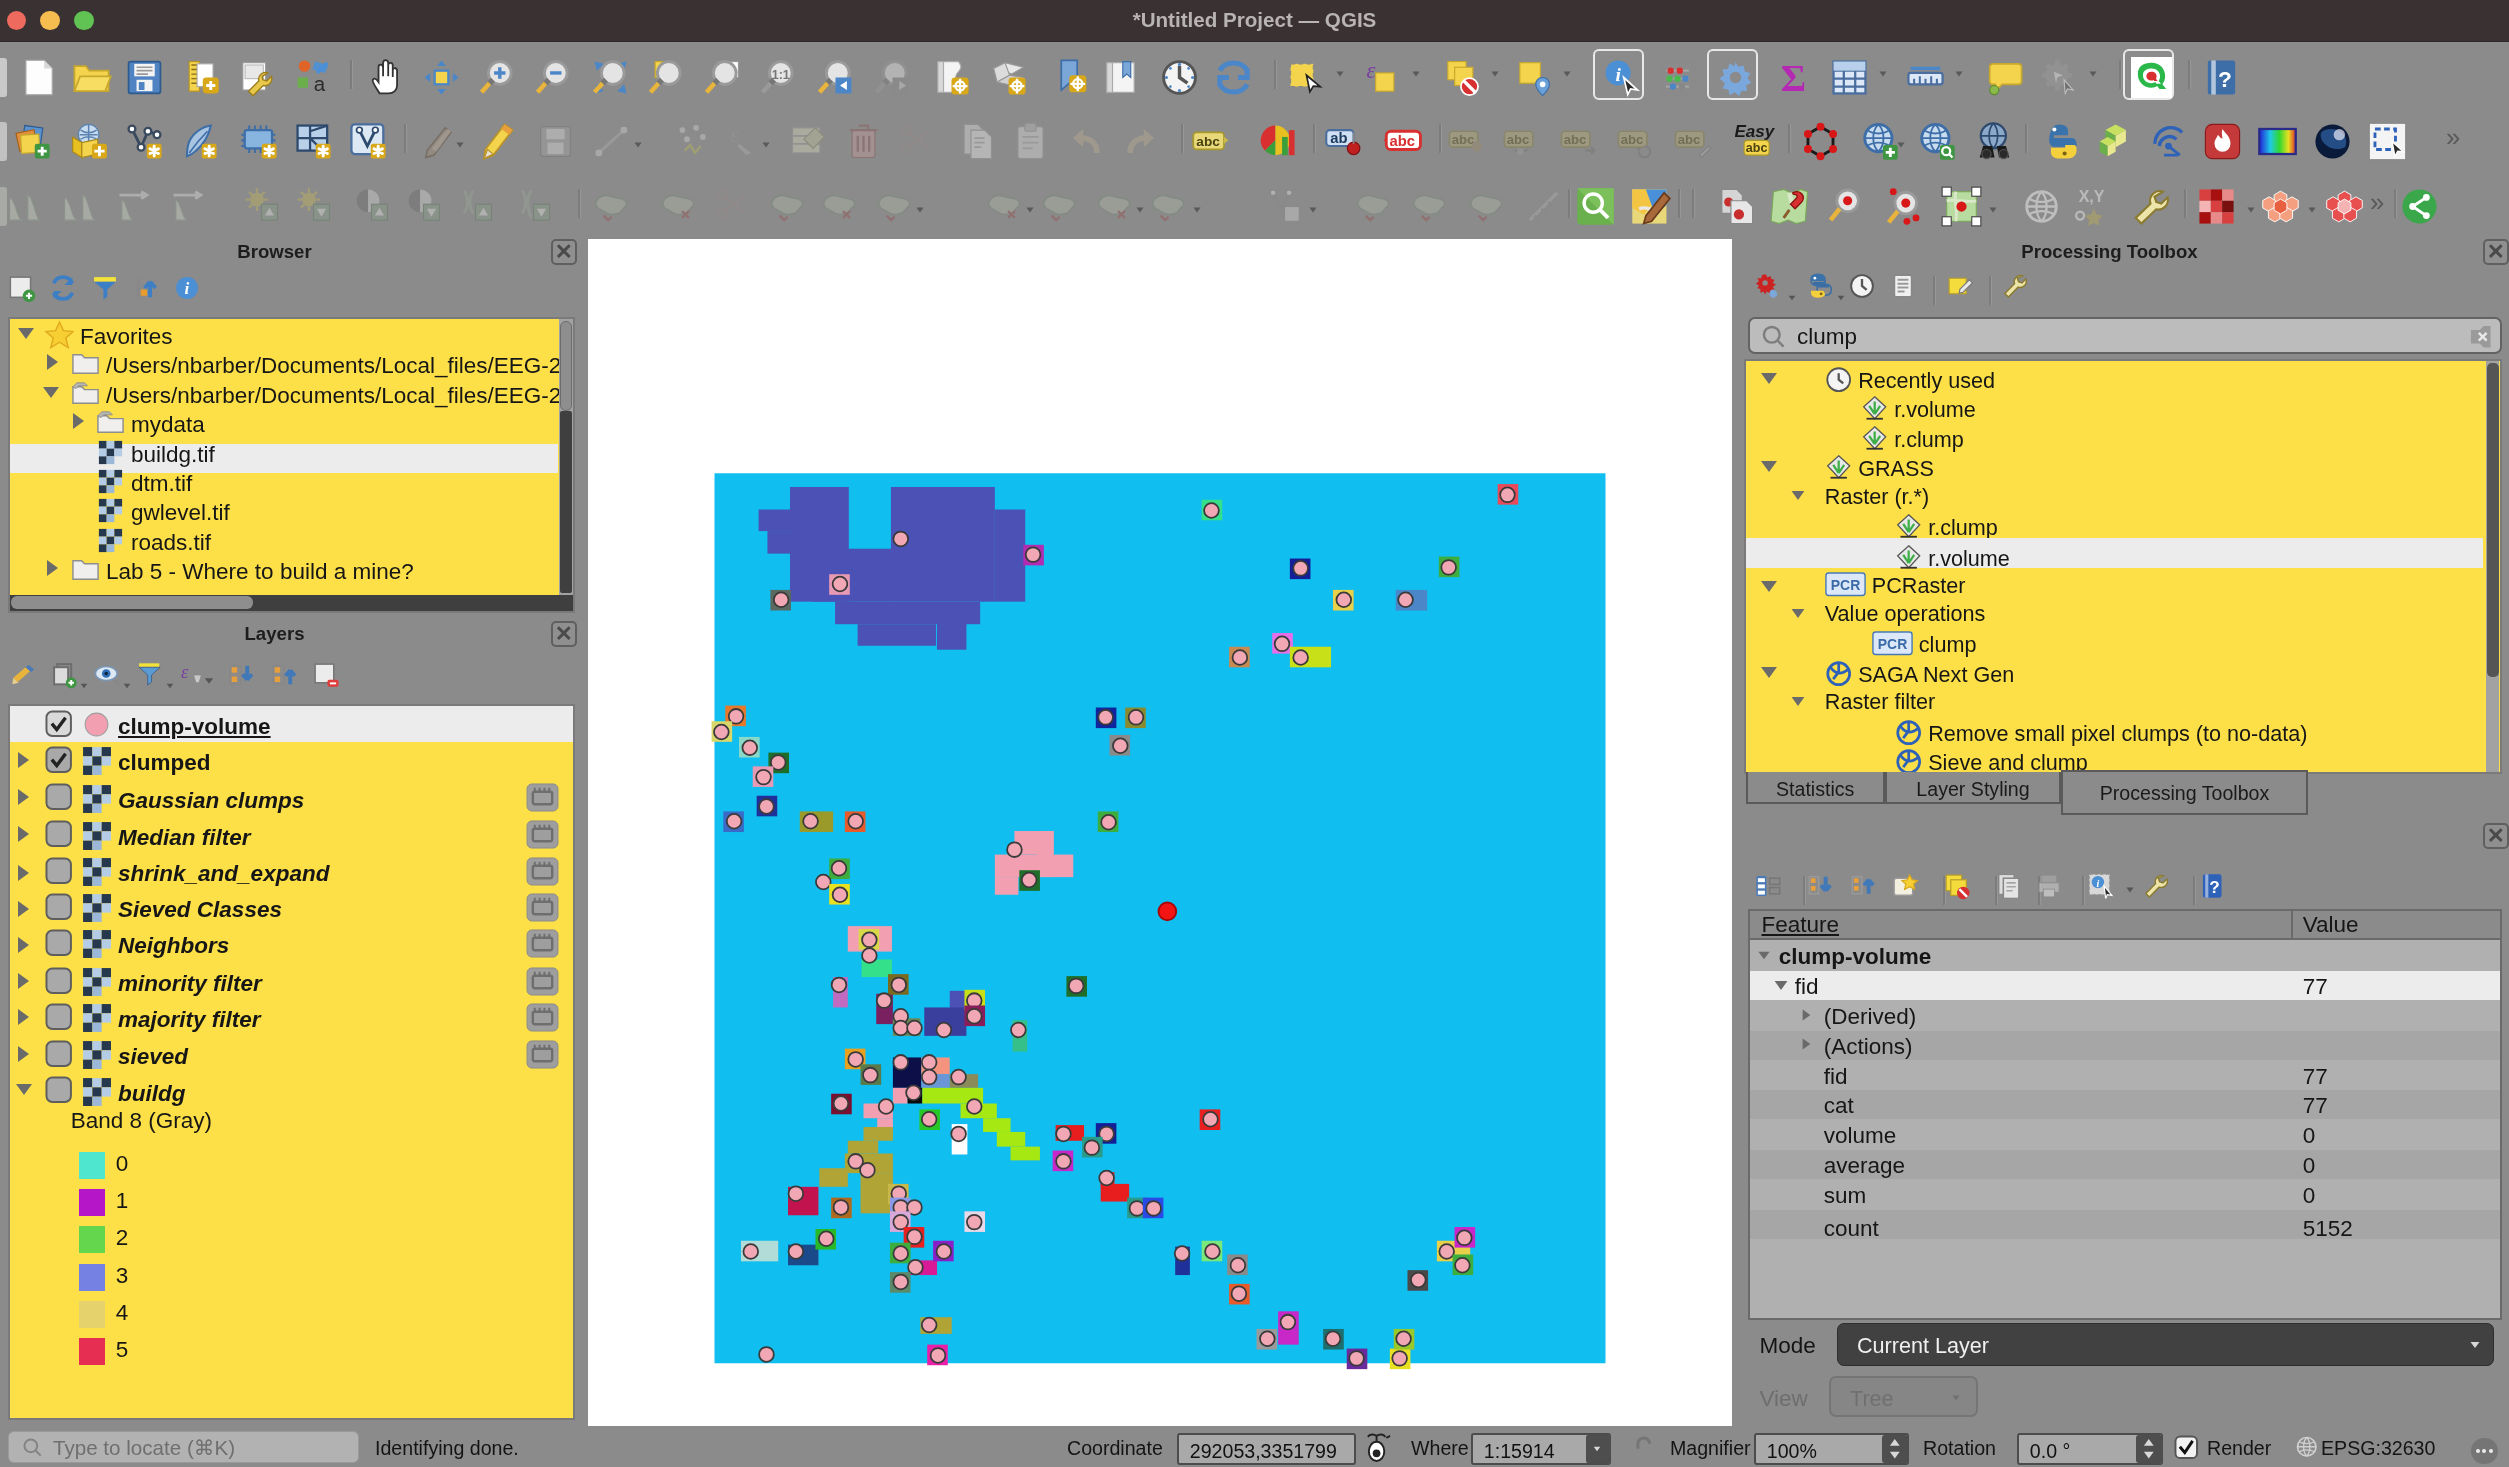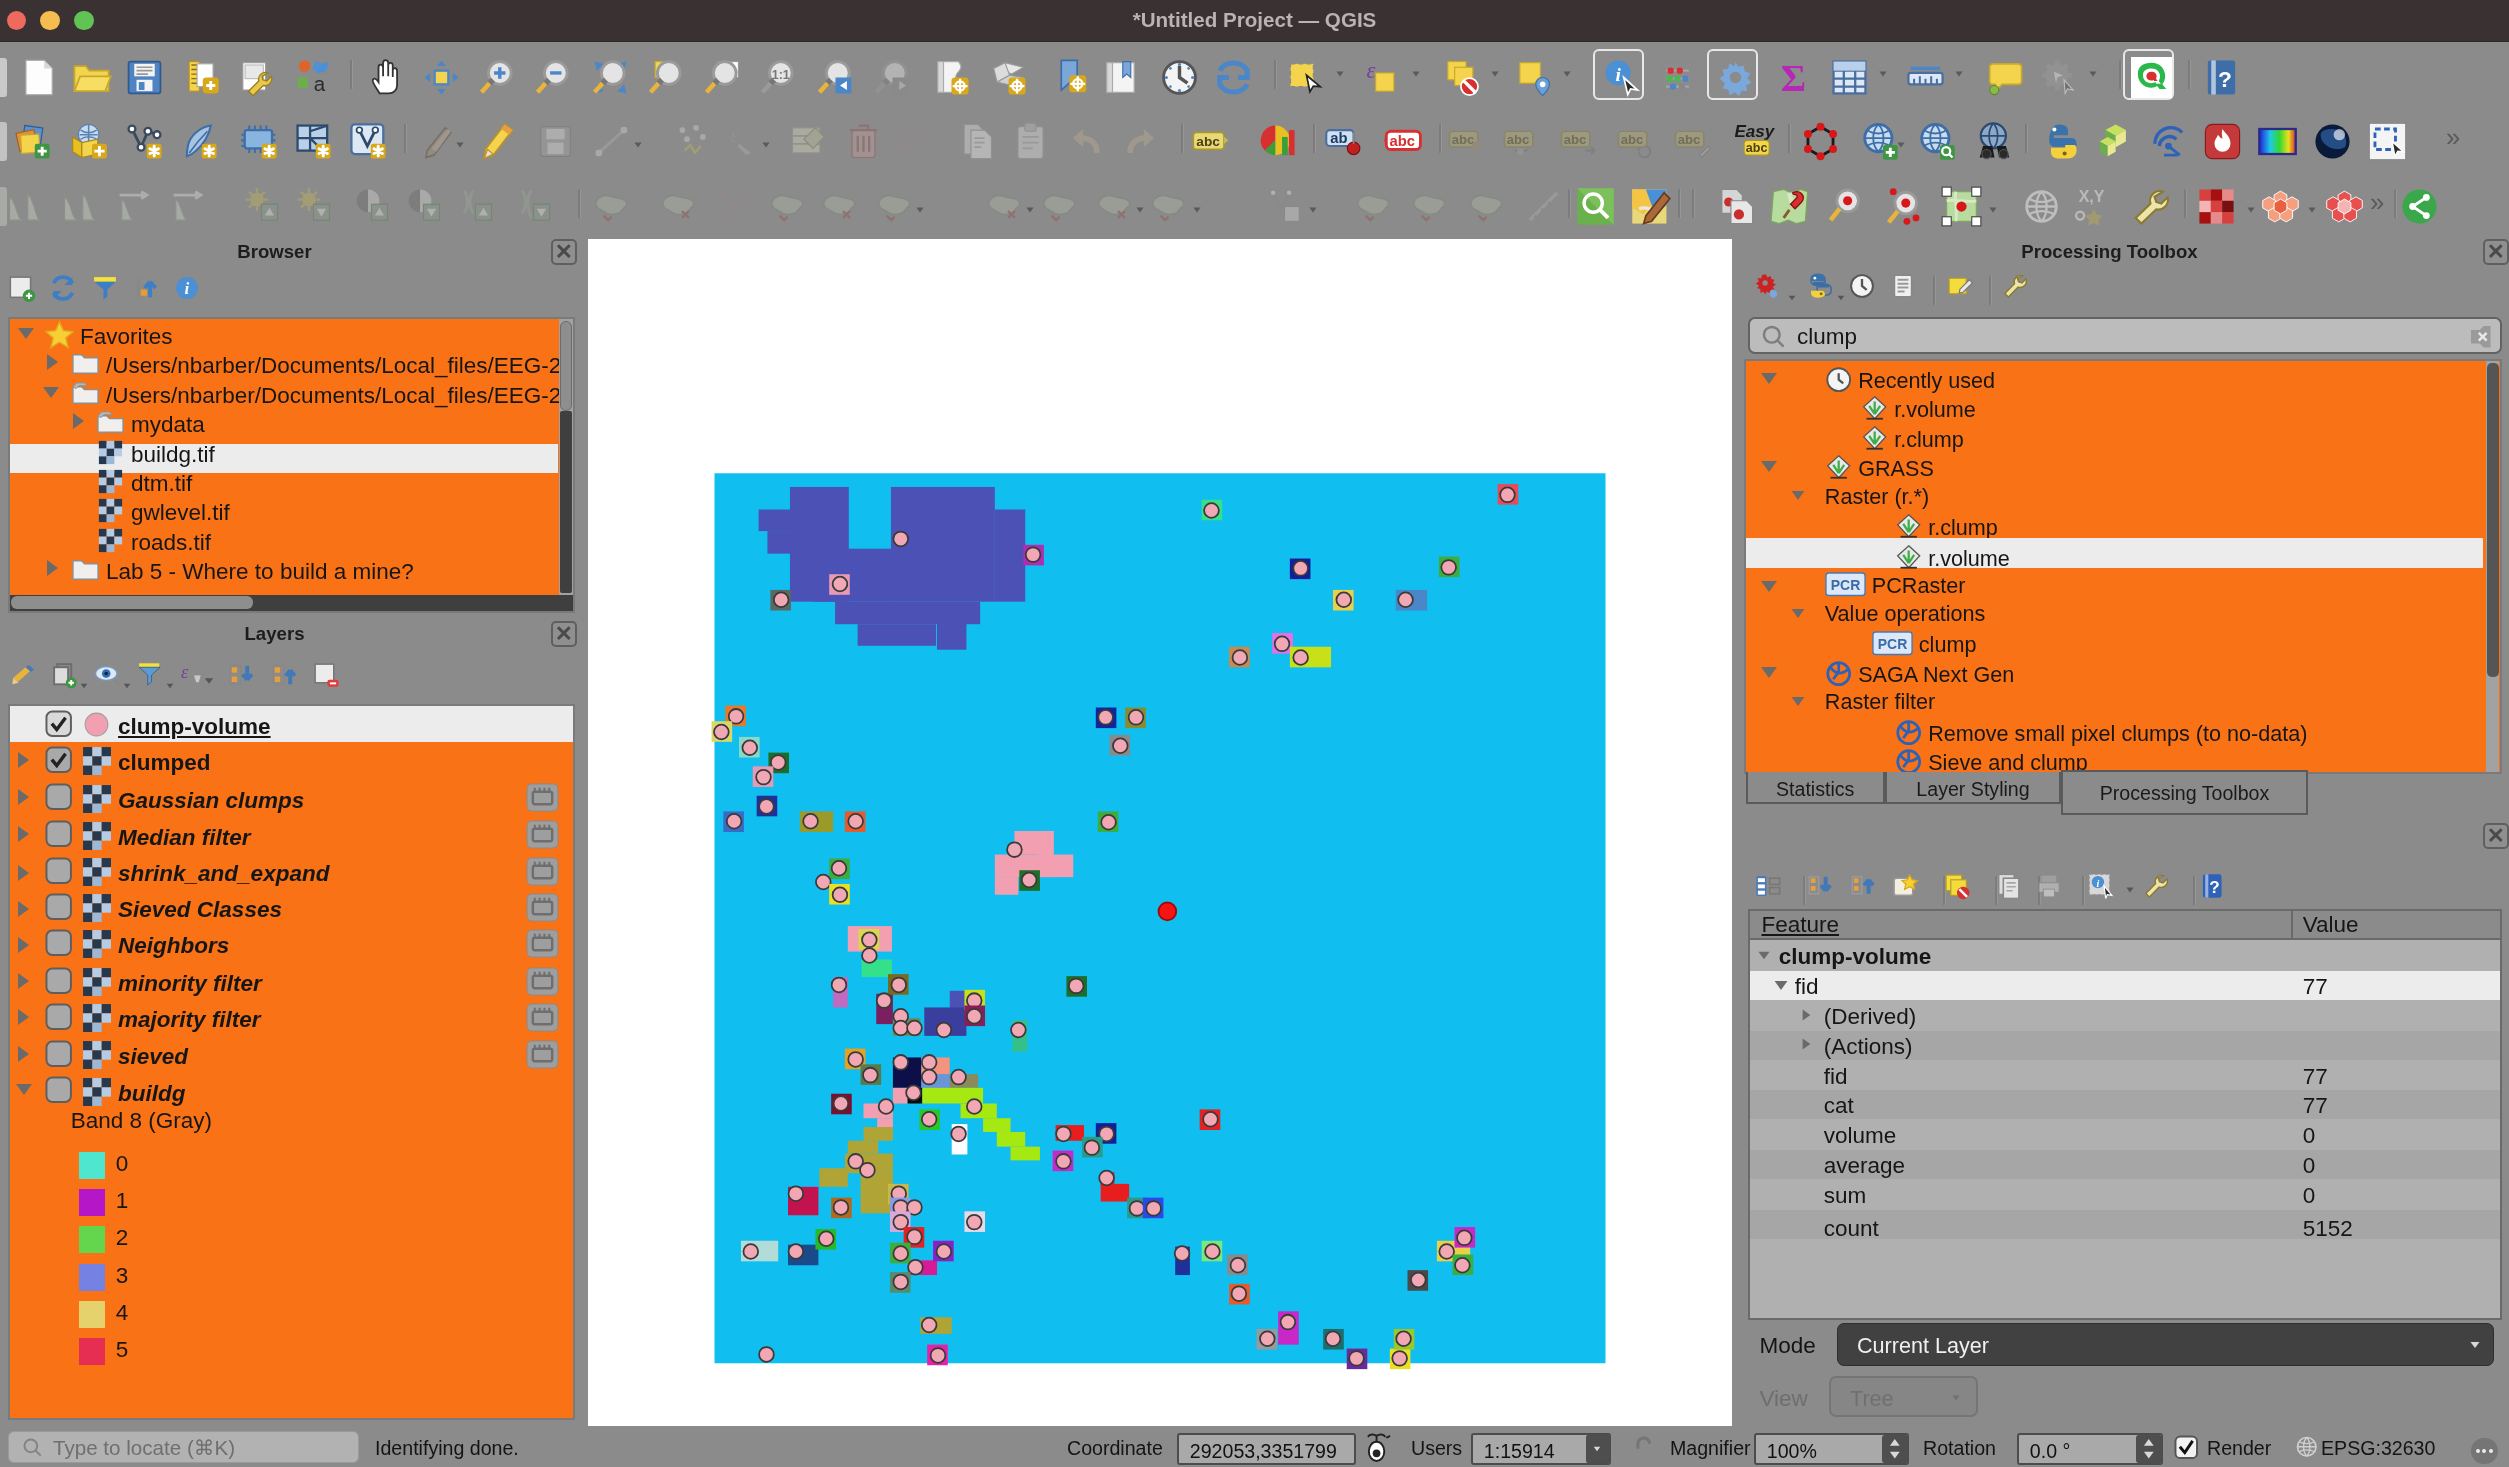--- a/index.html
+++ b/index.html
@@ -19,21 +19,21 @@
   .ic42 svg { width:41px !important; height:41px !important; }
   .icp { width:28px !important; height:28px !important; }
   .icp svg { width:28px !important; height:28px !important; }
   .tsep { position:absolute; width:2.9px; height:29px; background:#7c7c7c; border-right:1px solid #979797; }
   .dd { position:absolute; width:0; height:0; border-left:6.9px solid transparent; border-right:6.9px solid transparent; border-top:8.8px solid #5e5e5e; }
   .frame { position:absolute; width:51px; height:51px; border:2px solid #e8e8e8; border-radius:5.9px; }
   
   .ptitle { position:absolute; font-size:18.6px; font-weight:bold; color:#1d1d1d; text-align:center; }
   .closex { position:absolute; width:25.5px; height:25.5px; border:2px solid #5f5f5f; border-radius:4.9px; color:#4a4a4a;
     font-size:21.6px; line-height:21.6px; text-align:center; font-weight:bold; background:#8f8f8f;}
-  .tree { position:absolute; background:#f97316; border:2px solid #7a7a7a; overflow:hidden; }
+  .tree { position:absolute; background:#fde047; border:2px solid #7a7a7a; overflow:hidden; }
   .trow { position:absolute; font-size:22.5px; color:#161616; white-space:nowrap; }
   .selrow { position:absolute; background:#ececec; }
   .arrow-r { position:absolute; width:0; height:0; border-top:8.8px solid transparent; border-bottom:8.8px solid transparent; border-left:11.8px solid #6a6a6a; }
   .arrow-d { position:absolute; width:0; height:0; border-left:8.8px solid transparent; border-right:8.8px solid transparent; border-top:11.8px solid #6a6a6a; }
   
   #canvas { left:588px; top:239px; width:1144px; height:1187px; background:#ffffff; }
   
   #statusbar { left:0; top:1426px; width:2509px; height:41px; background:#8b8b8b; }
   .sbtext { position:absolute; font-size:19.6px; color:#141414; white-space:nowrap; }
   .sbbox { position:absolute; border:2px solid #4c4c4c; background:#919191; border-radius:2.9px; font-size:19.6px; color:#111; }
@@ -1968,21 +1968,21 @@
     <div class="sbtext" style="left:1067px;top:10.8px;">Coordinate</div>
     <div class="sbbox" style="left:1177px;top:6.9px;width:179px;height:32px;background:#a9a9a9;">
       <div style="margin:4.9px 0 0 10.8px;">292053,3351799</div>
     </div>
     <svg class="abs" style="left:1364px;top:5.9px;" width="29" height="31" viewBox="0 0 30 32">
       <ellipse cx="13" cy="20" rx="8" ry="10" fill="#fff" stroke="#222" stroke-width="2"></ellipse>
       <path d="M13 10V4M13 4c-3-2-7-2-9 1M13 4c3-2 7-2 9 1" fill="none" stroke="#222" stroke-width="2"></path>
       <circle cx="13" cy="22" r="4" fill="#222"></circle>
       <path d="M23 6l4-2" stroke="#222" stroke-width="2"></path>
     </svg>
-    <div class="sbtext" style="left:1411px;top:10.8px;">Users</div>
+    <div class="sbtext" style="left:1411px;top:10.8px;">Where</div>
     <div class="sbbox" style="left:1471px;top:6.9px;width:140px;height:32px;background:#a9a9a9;">
       <div style="margin:4.9px 0 0 10.8px;">1:15914</div>
     </div>
     <div class="abs" style="left:1586px;top:8.8px;width:23.5px;height:28px;background:#4e4e4e;border-radius:2px;"></div>
     <div class="dd" style="left:1591px;top:18.6px;transform:scale(0.55);border-top-color:#d8d8d8;"></div>
     <svg class="abs" style="left:1631px;top:8.8px;" width="25.5" height="27.4" viewBox="0 0 26 28">
       <path d="M7 14V9a6 6 0 0 1 12 0" fill="none" stroke="#757575" stroke-width="3"></path>
     </svg>
     <div class="sbtext" style="left:1670px;top:10.8px;">Magnifier</div>
     <div class="sbbox" style="left:1754px;top:6.9px;width:155px;height:32px;background:#a9a9a9;">

